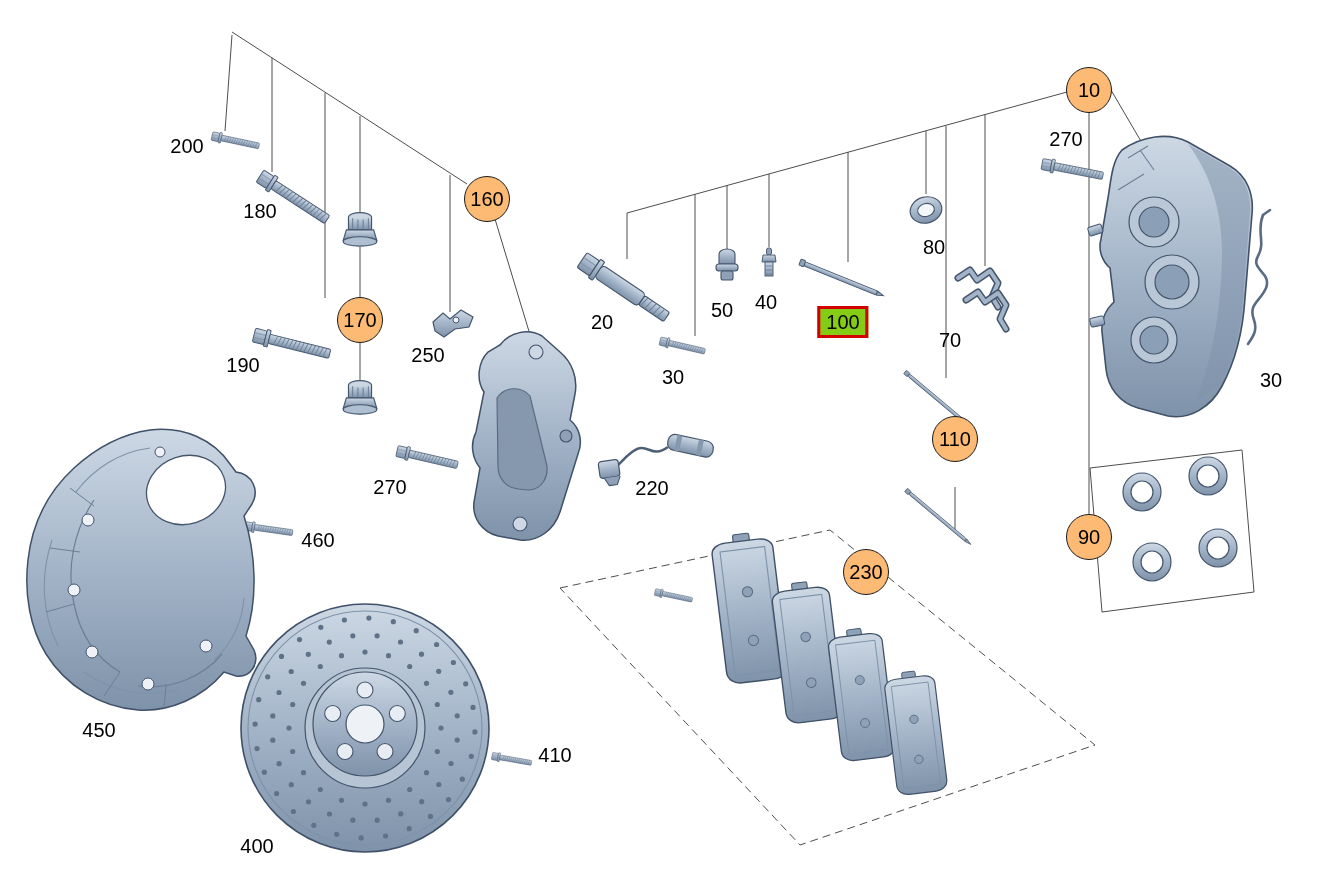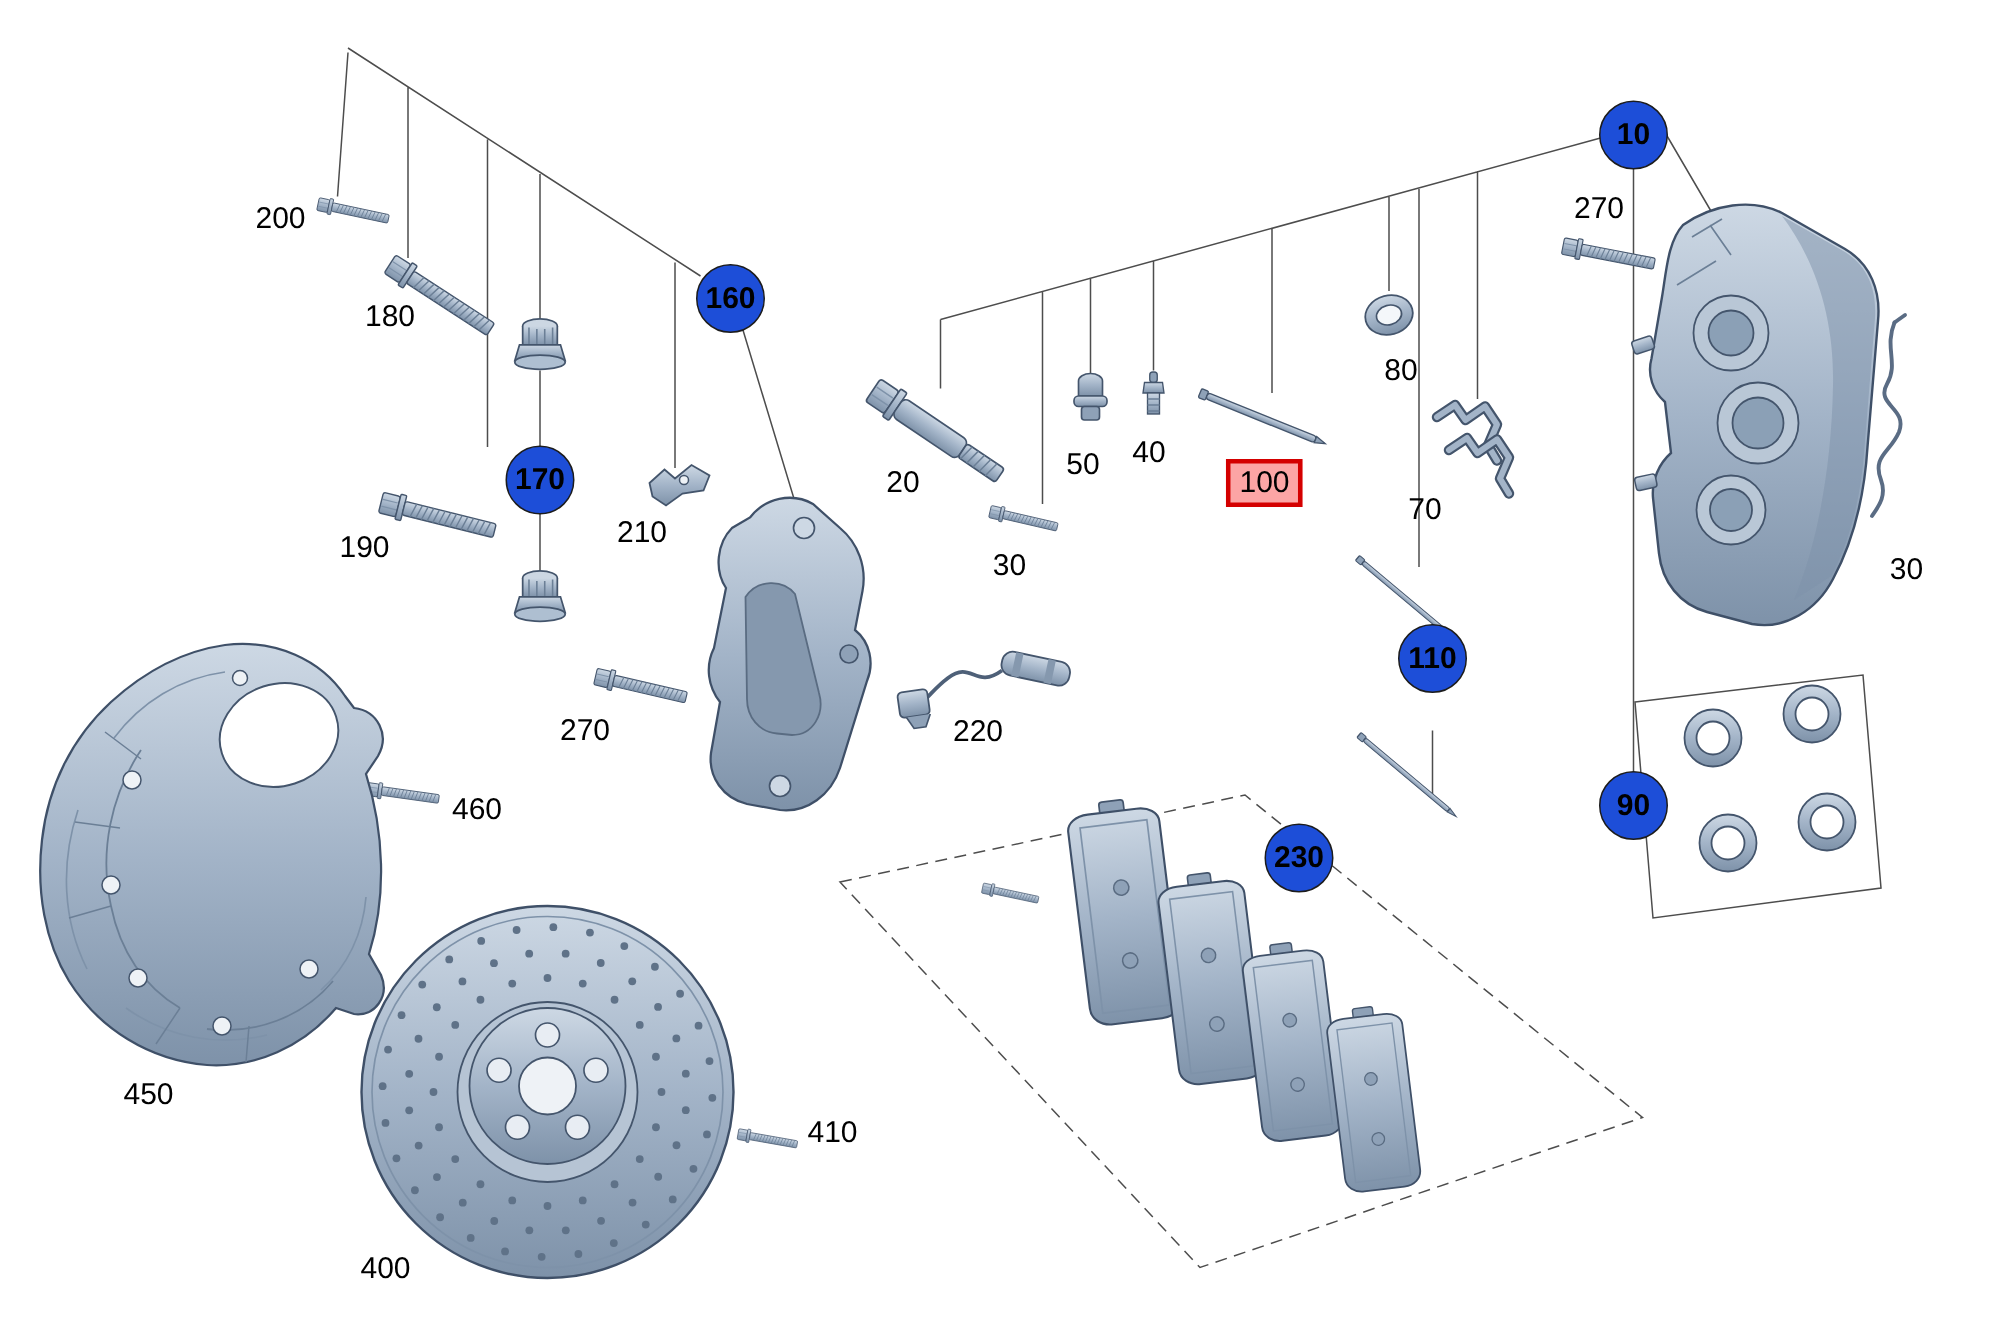--- a/index.html
+++ b/index.html
@@ -2,22 +2,22 @@
 <html><head>
 <meta charset="utf-8">
 <style>
   html,body{margin:0;padding:0;background:#ffffff;}
   #stage{position:relative;width:1326px;height:881px;background:#fff;overflow:hidden;
          font-family:"Liberation Sans", sans-serif;}
   #drawing{position:absolute;left:0;top:0;}
   .lbl{position:absolute;transform:translate(-50%,-50%);font-size:20px;color:#000;
        white-space:nowrap;line-height:1;user-select:none;cursor:pointer;}
   .lbl.circle{width:44px;height:44px;border:1.6px solid #1c1c1c;border-radius:50%;
-       display:flex;align-items:center;justify-content:center;background:#1d4ed8;font-weight:bold;}
-  .lbl.redbox{border:3.5px solid #d40000;background:#fca5a5;padding:3px 6px;}
+       display:flex;align-items:center;justify-content:center;background:#fdba74;}
+  .lbl.redbox{border:3.5px solid #d40000;background:#84cc16;padding:3px 6px;}
   .lbl.plain{padding:2px 3px;}
 </style>
 </head>
 <body>
 
 <div id="stage">
 
 <svg id="drawing" width="1326" height="881" viewBox="0 0 1326 881">
   <defs>
     <linearGradient id="gm" x1="0" y1="0" x2="0" y2="1">
@@ -325,21 +325,21 @@
     <circle cx="385" cy="751.5" r="8" fill="#e8edf3" stroke="#44556c" stroke-width="1.1"></circle>
     <circle cx="397.3" cy="713.5" r="8" fill="#e8edf3" stroke="#44556c" stroke-width="1.1"></circle>
   </g>
 </svg>
 
   <div class="lbl plain" style="left:187px;top:146px">200</div>
   <div class="lbl plain" style="left:260px;top:211px">180</div>
   <div class="lbl circle" style="left:487px;top:199px">160</div>
   <div class="lbl plain" style="left:243px;top:365px">190</div>
   <div class="lbl circle" style="left:360px;top:320px">170</div>
-  <div class="lbl plain" style="left:428px;top:355px">210</div>
+  <div class="lbl plain" style="left:428px;top:355px">250</div>
   <div class="lbl plain" style="left:390px;top:487px">270</div>
   <div class="lbl plain" style="left:602px;top:322px">20</div>
   <div class="lbl plain" style="left:673px;top:377px">30</div>
   <div class="lbl plain" style="left:722px;top:310px">50</div>
   <div class="lbl plain" style="left:766px;top:302px">40</div>
   <div class="lbl redbox" style="left:843px;top:322px">100</div>
   <div class="lbl plain" style="left:934px;top:247px">80</div>
   <div class="lbl plain" style="left:950px;top:340px">70</div>
   <div class="lbl circle" style="left:1089px;top:90px">10</div>
   <div class="lbl plain" style="left:1066px;top:139px">270</div>

